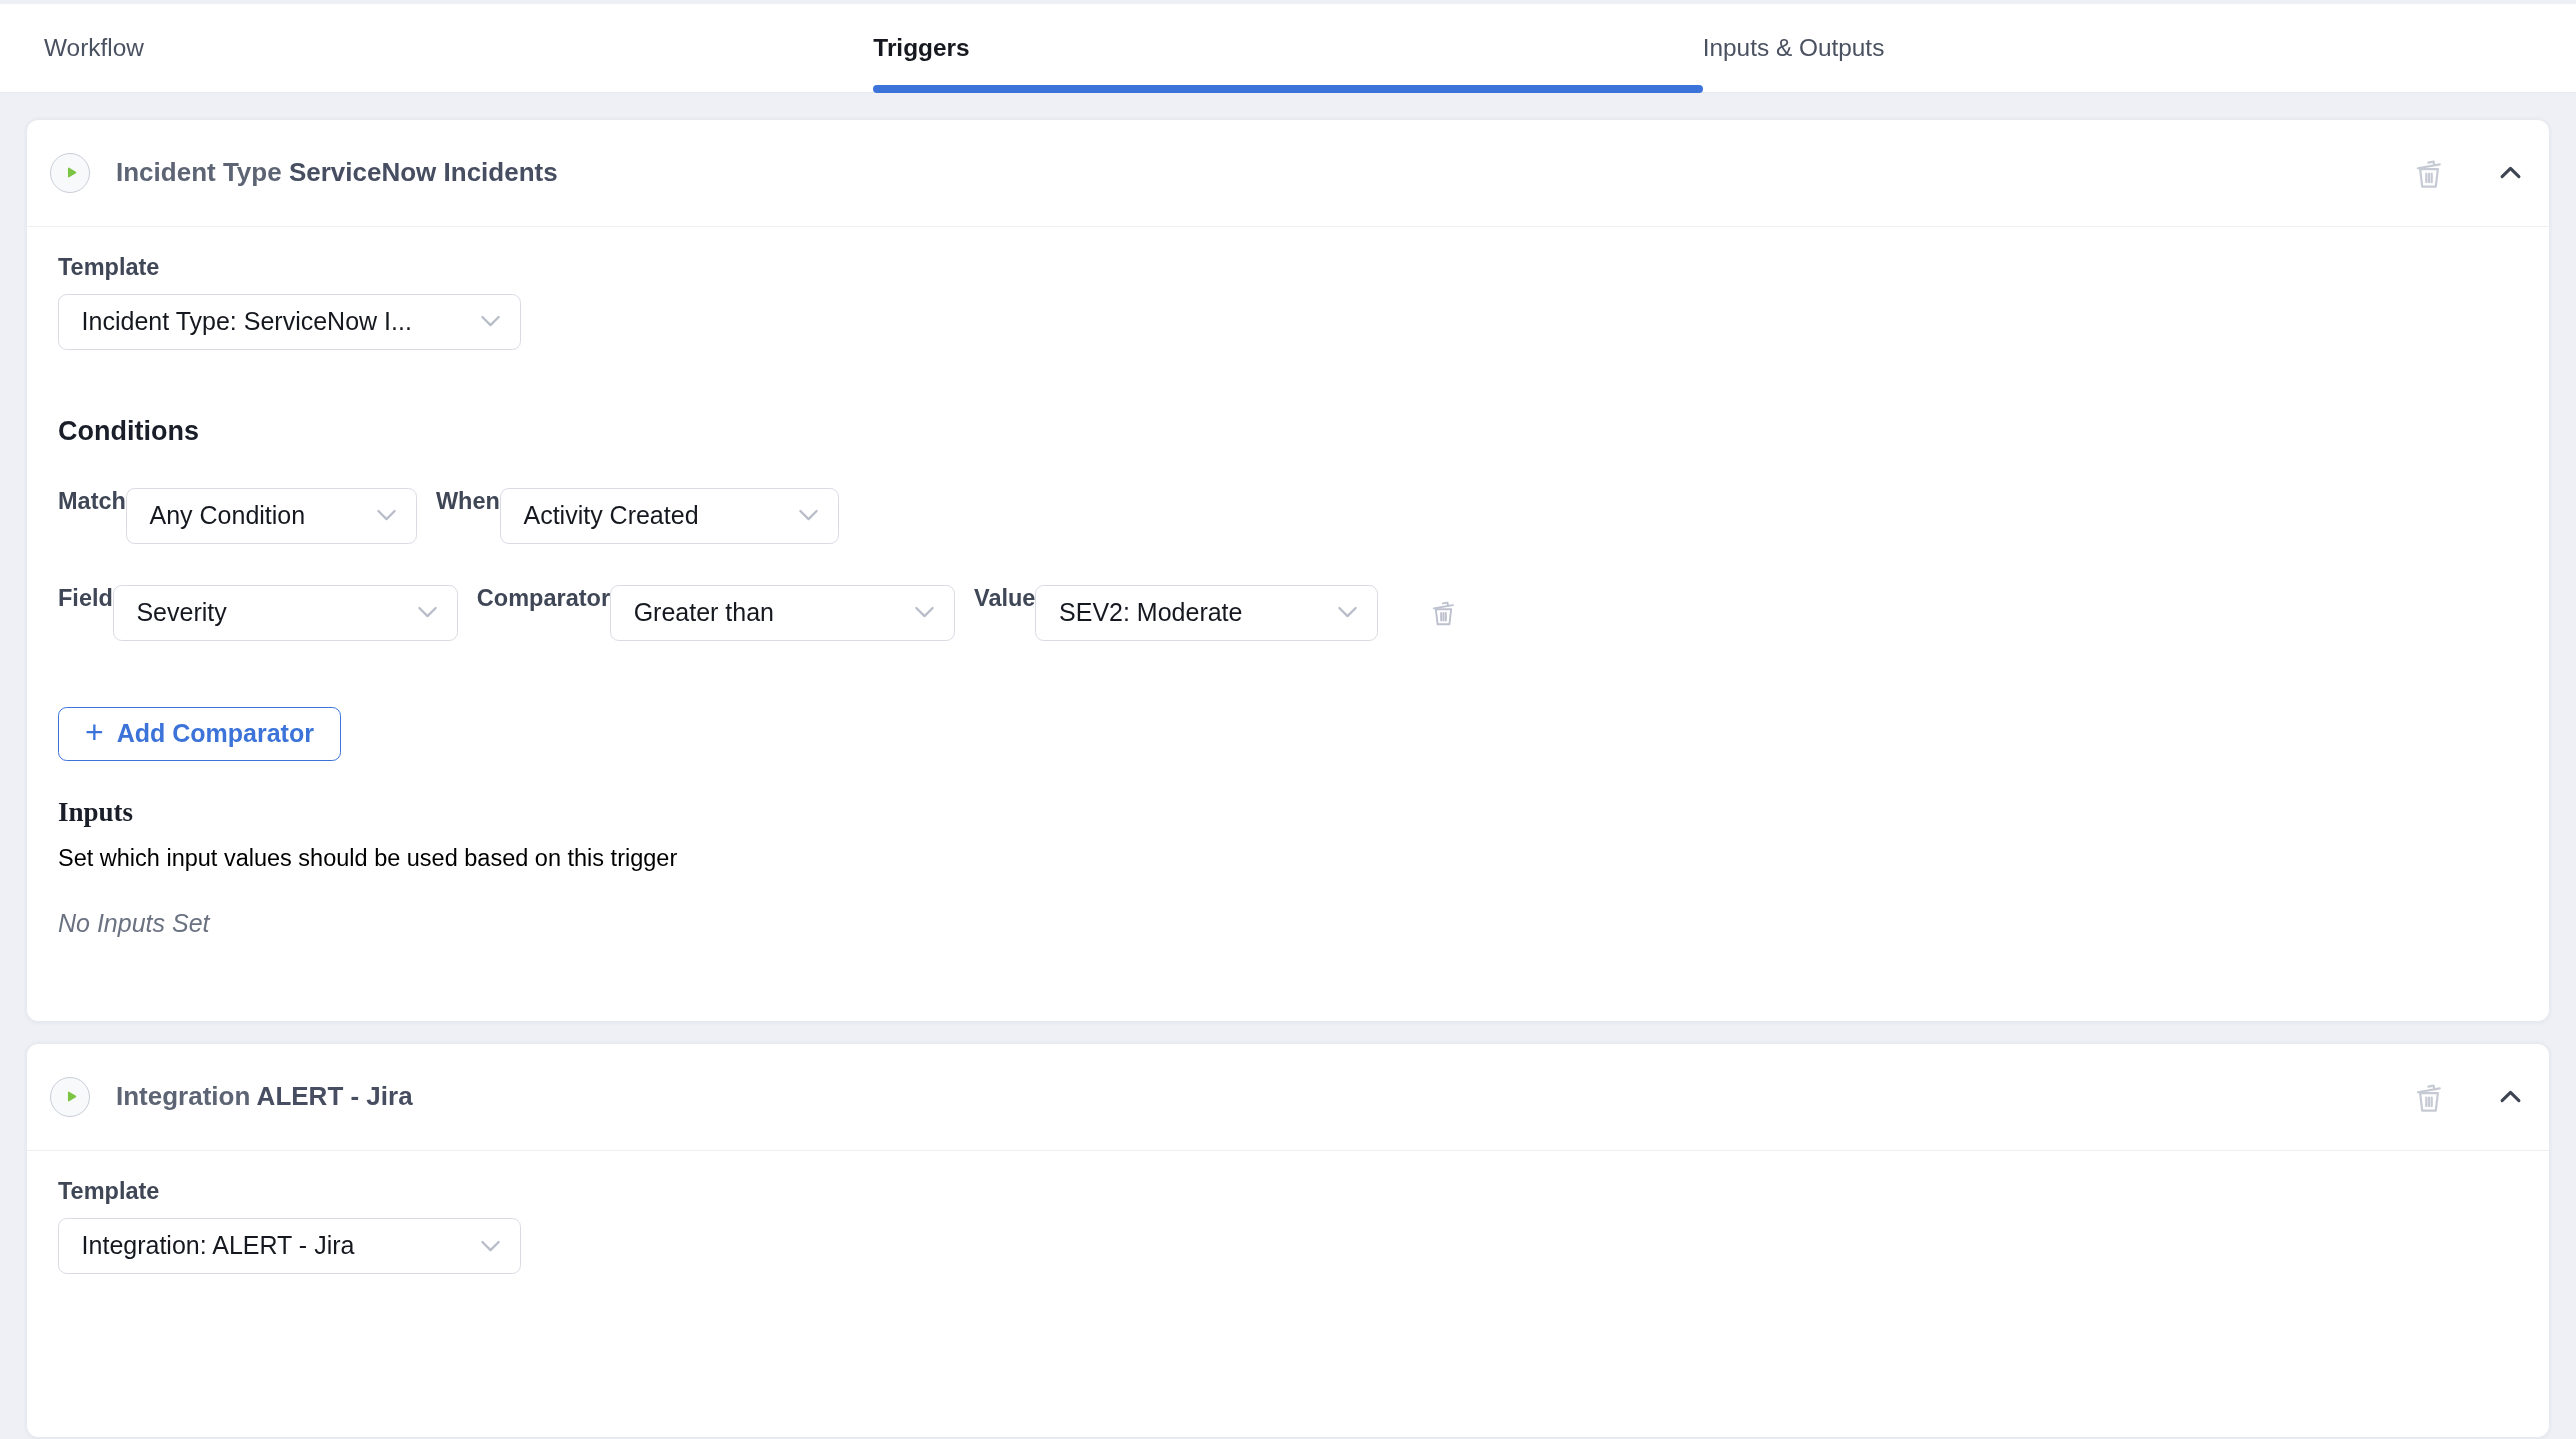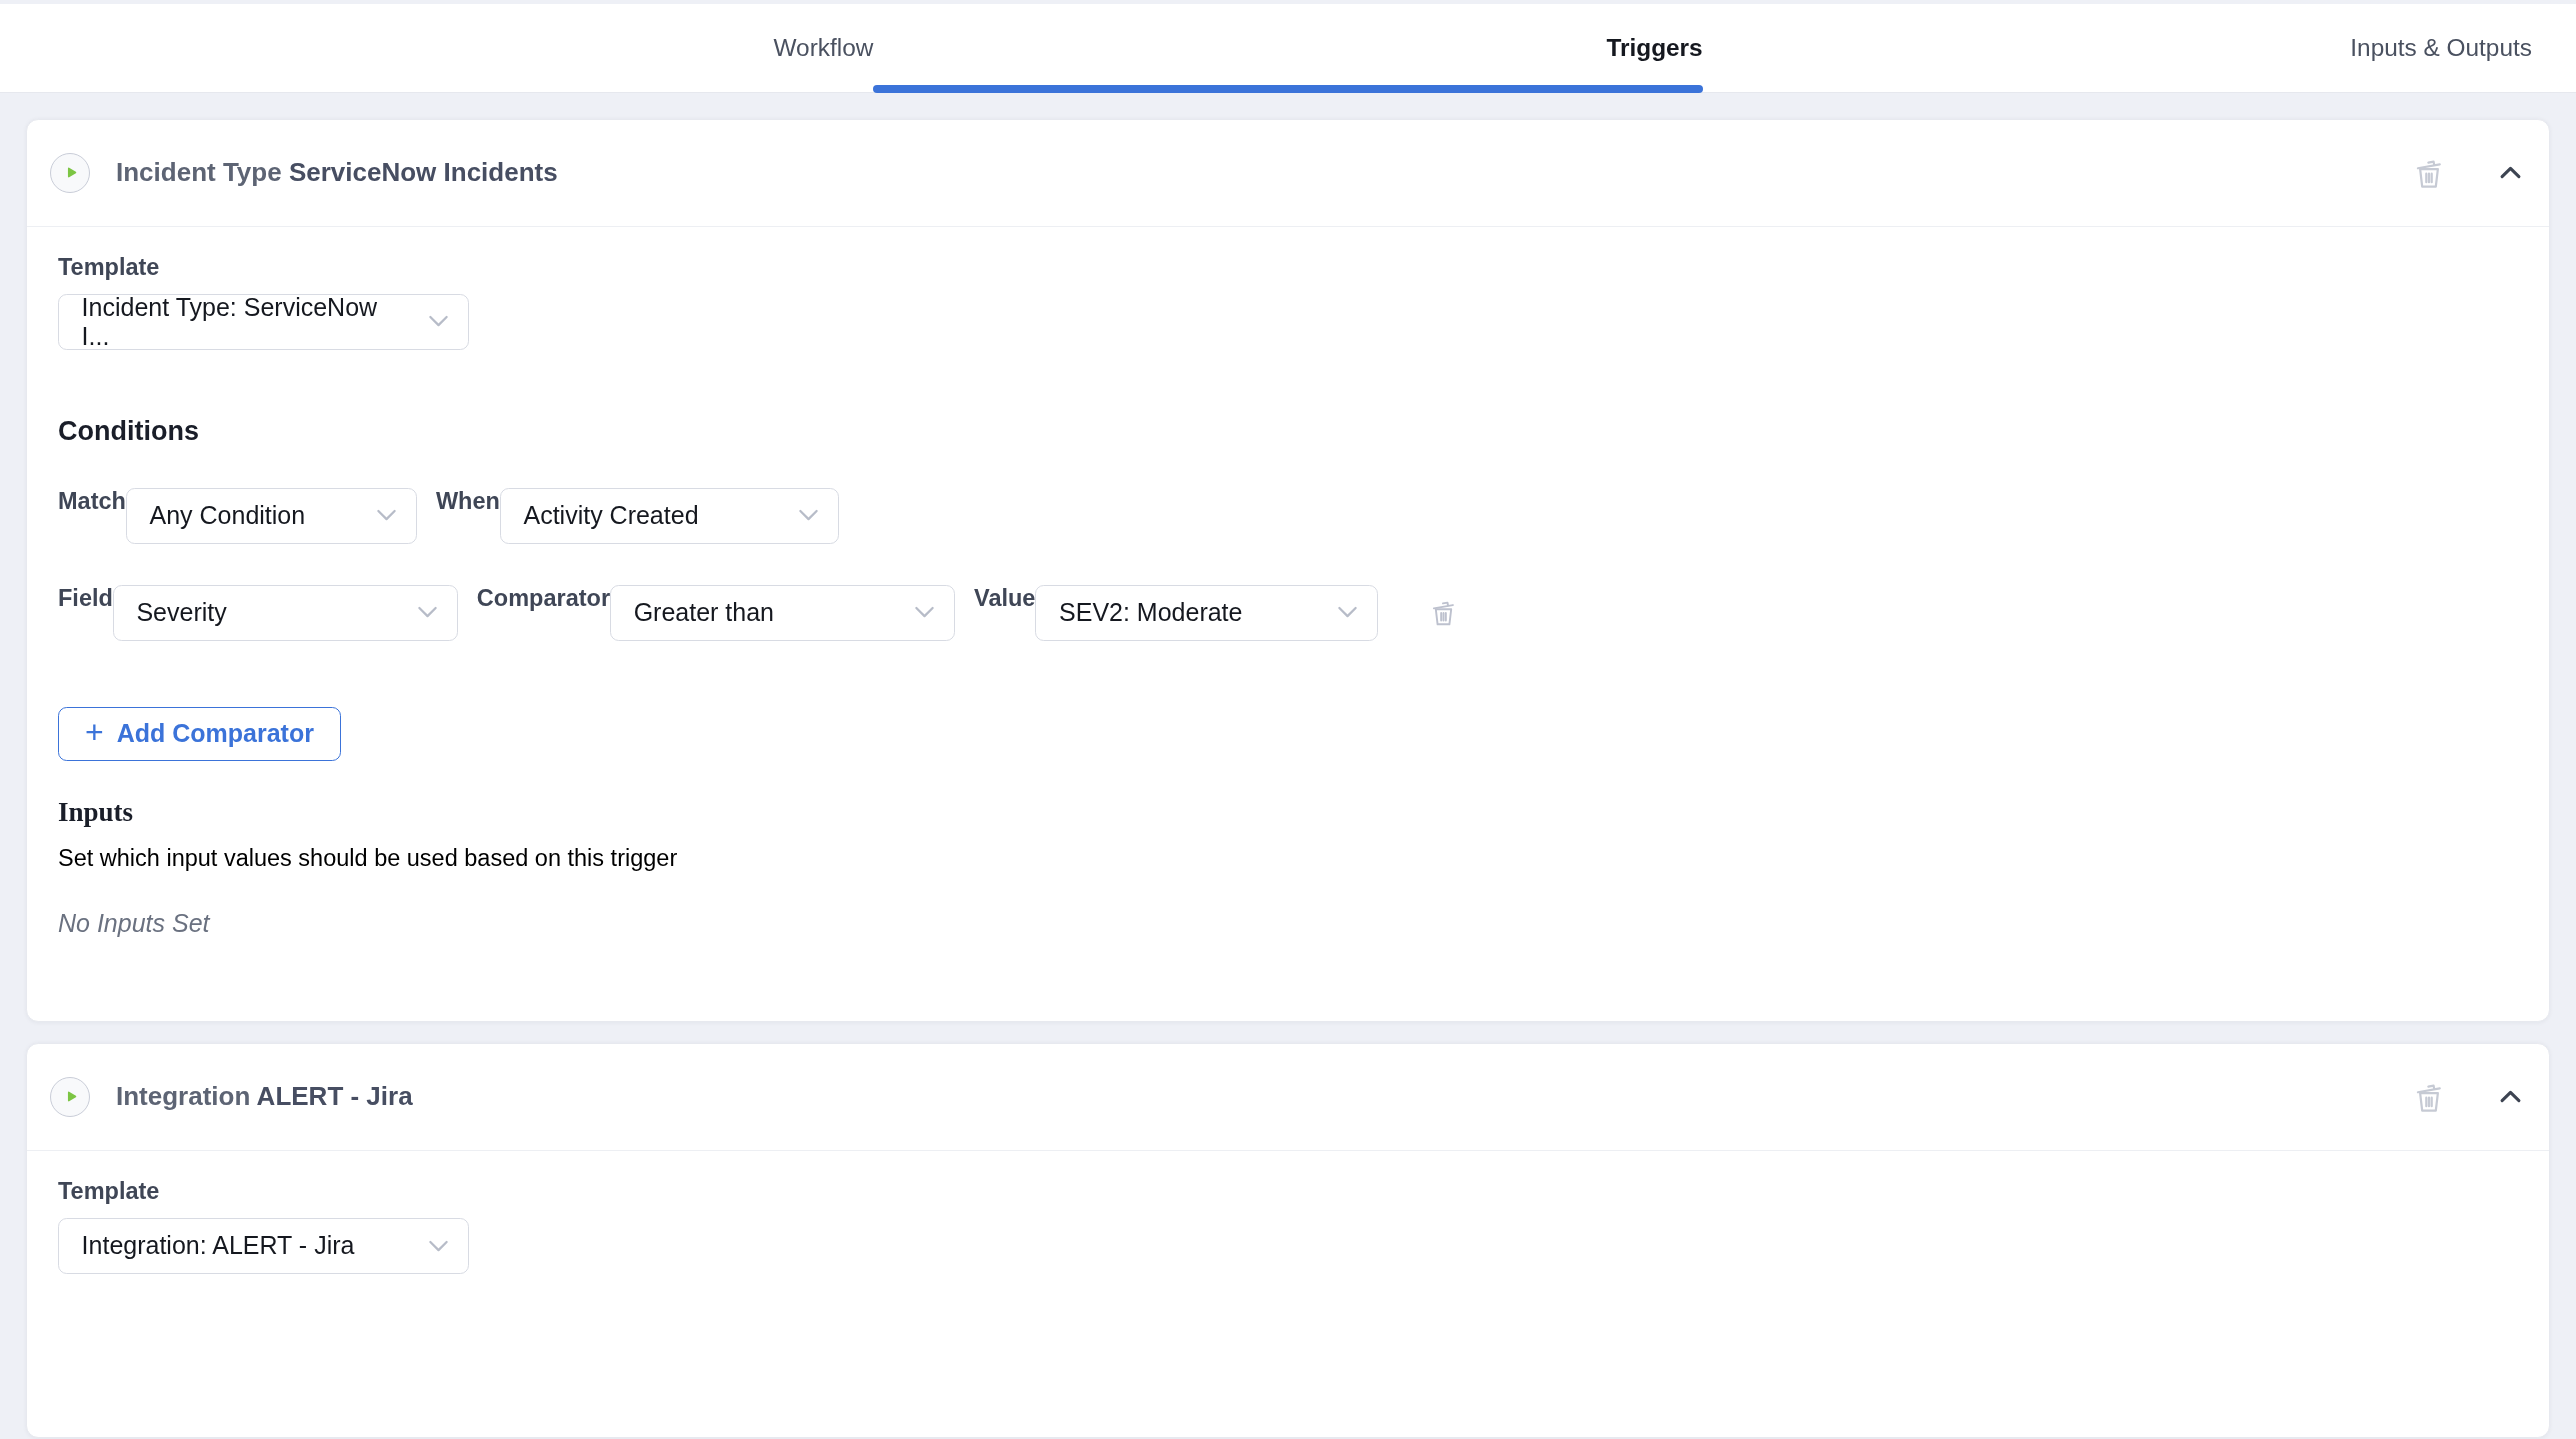--- a/index.html
+++ b/index.html
@@ -16,21 +16,21 @@
     height:89px;
     background:#ffffff;
     border-bottom:1.7px solid #e6e8ee;
     display:flex;
     padding:0 44px;
   }
   .tab {
     flex:1;
     display:flex;
     align-items:center;
-    justify-content:flex-end;
+    justify-content:flex-start;
     font-size:24.4px;
     color:#4a5160;
     position:relative;
     cursor:pointer;
   }
   .tab.active { font-weight:700; color:#15181f; }
   .tab-underline {
     position:absolute;
     left:0; right:0; bottom:-1.7px;
     height:7.8px;
@@ -97,21 +97,21 @@
     display:flex;
     align-items:center;
     justify-content:space-between;
     padding:0 19px 0 22.6px;
     font-size:25px;
     color:#15181f;
     cursor:pointer;
   }
   .select .chev { width:21px; height:12.2px; color:#b7bcc8; flex:none; margin-left:17.4px; }
 
-  .w-template   { width:411px; }
+  .w-template   { width:463px; }
   .w-match      { width:291px; }
   .w-when       { width:339px; }
   .w-field      { width:345px; }
   .w-comparator { width:345px; }
   .w-value      { width:343px; }
 
   .section-heading {
     font-size:27px;
     font-weight:700;
     color:#1a1e29;

